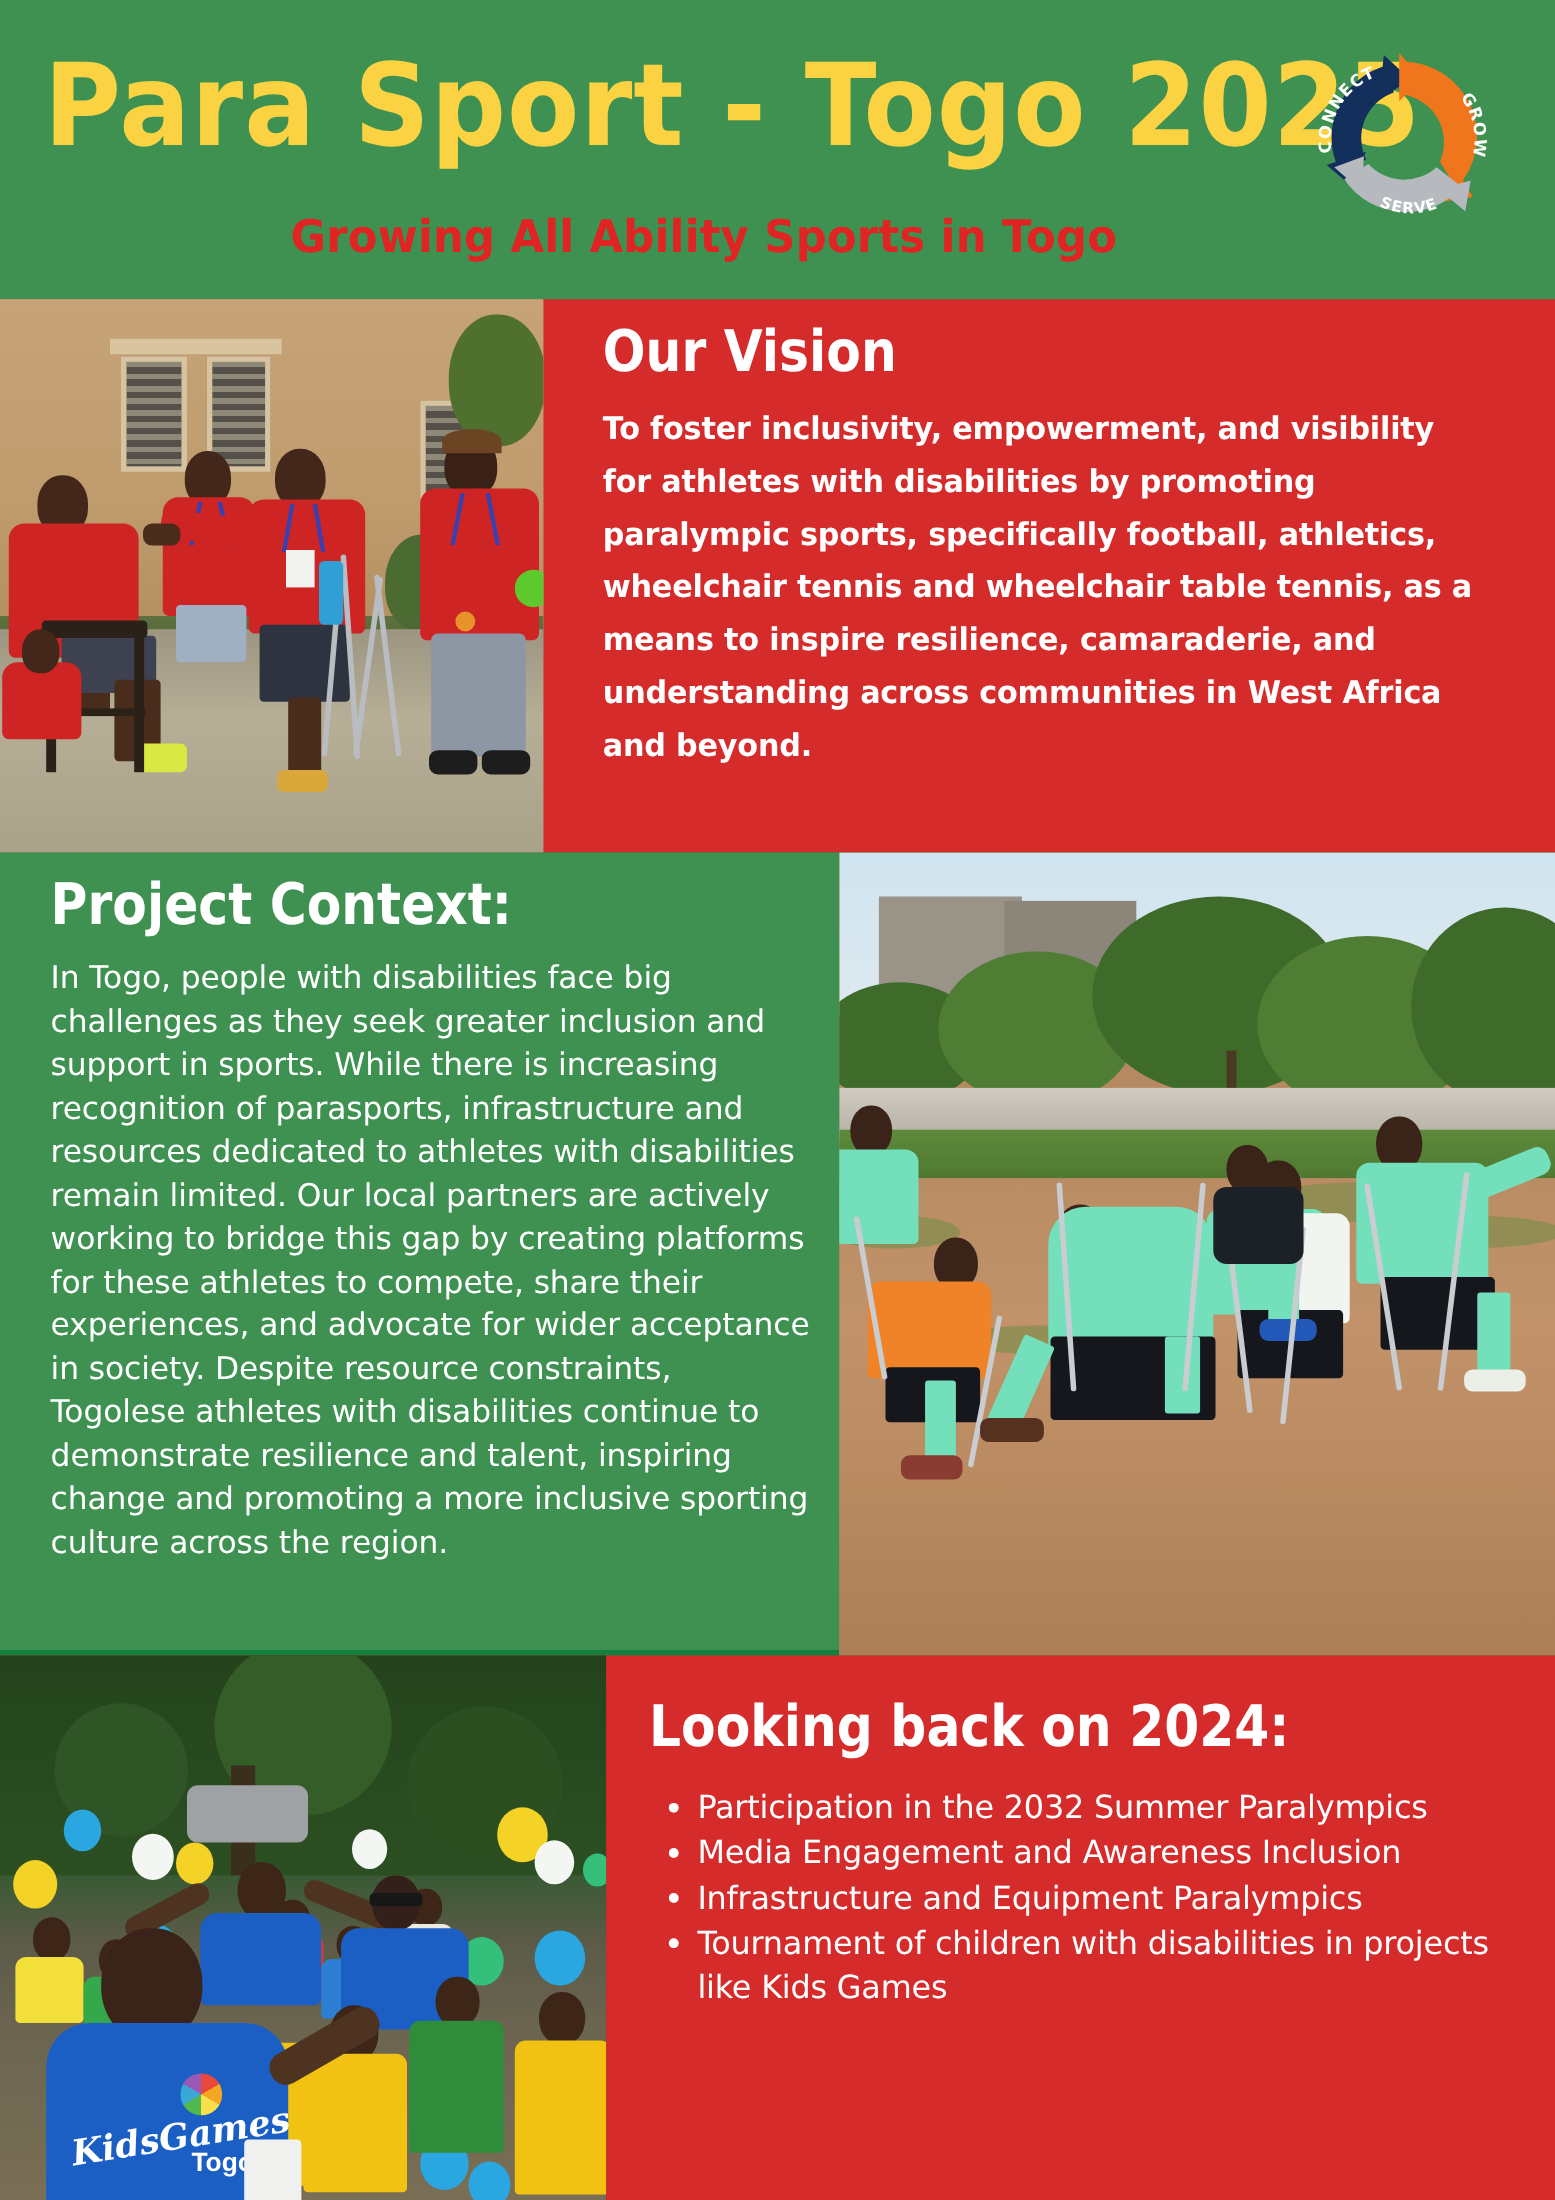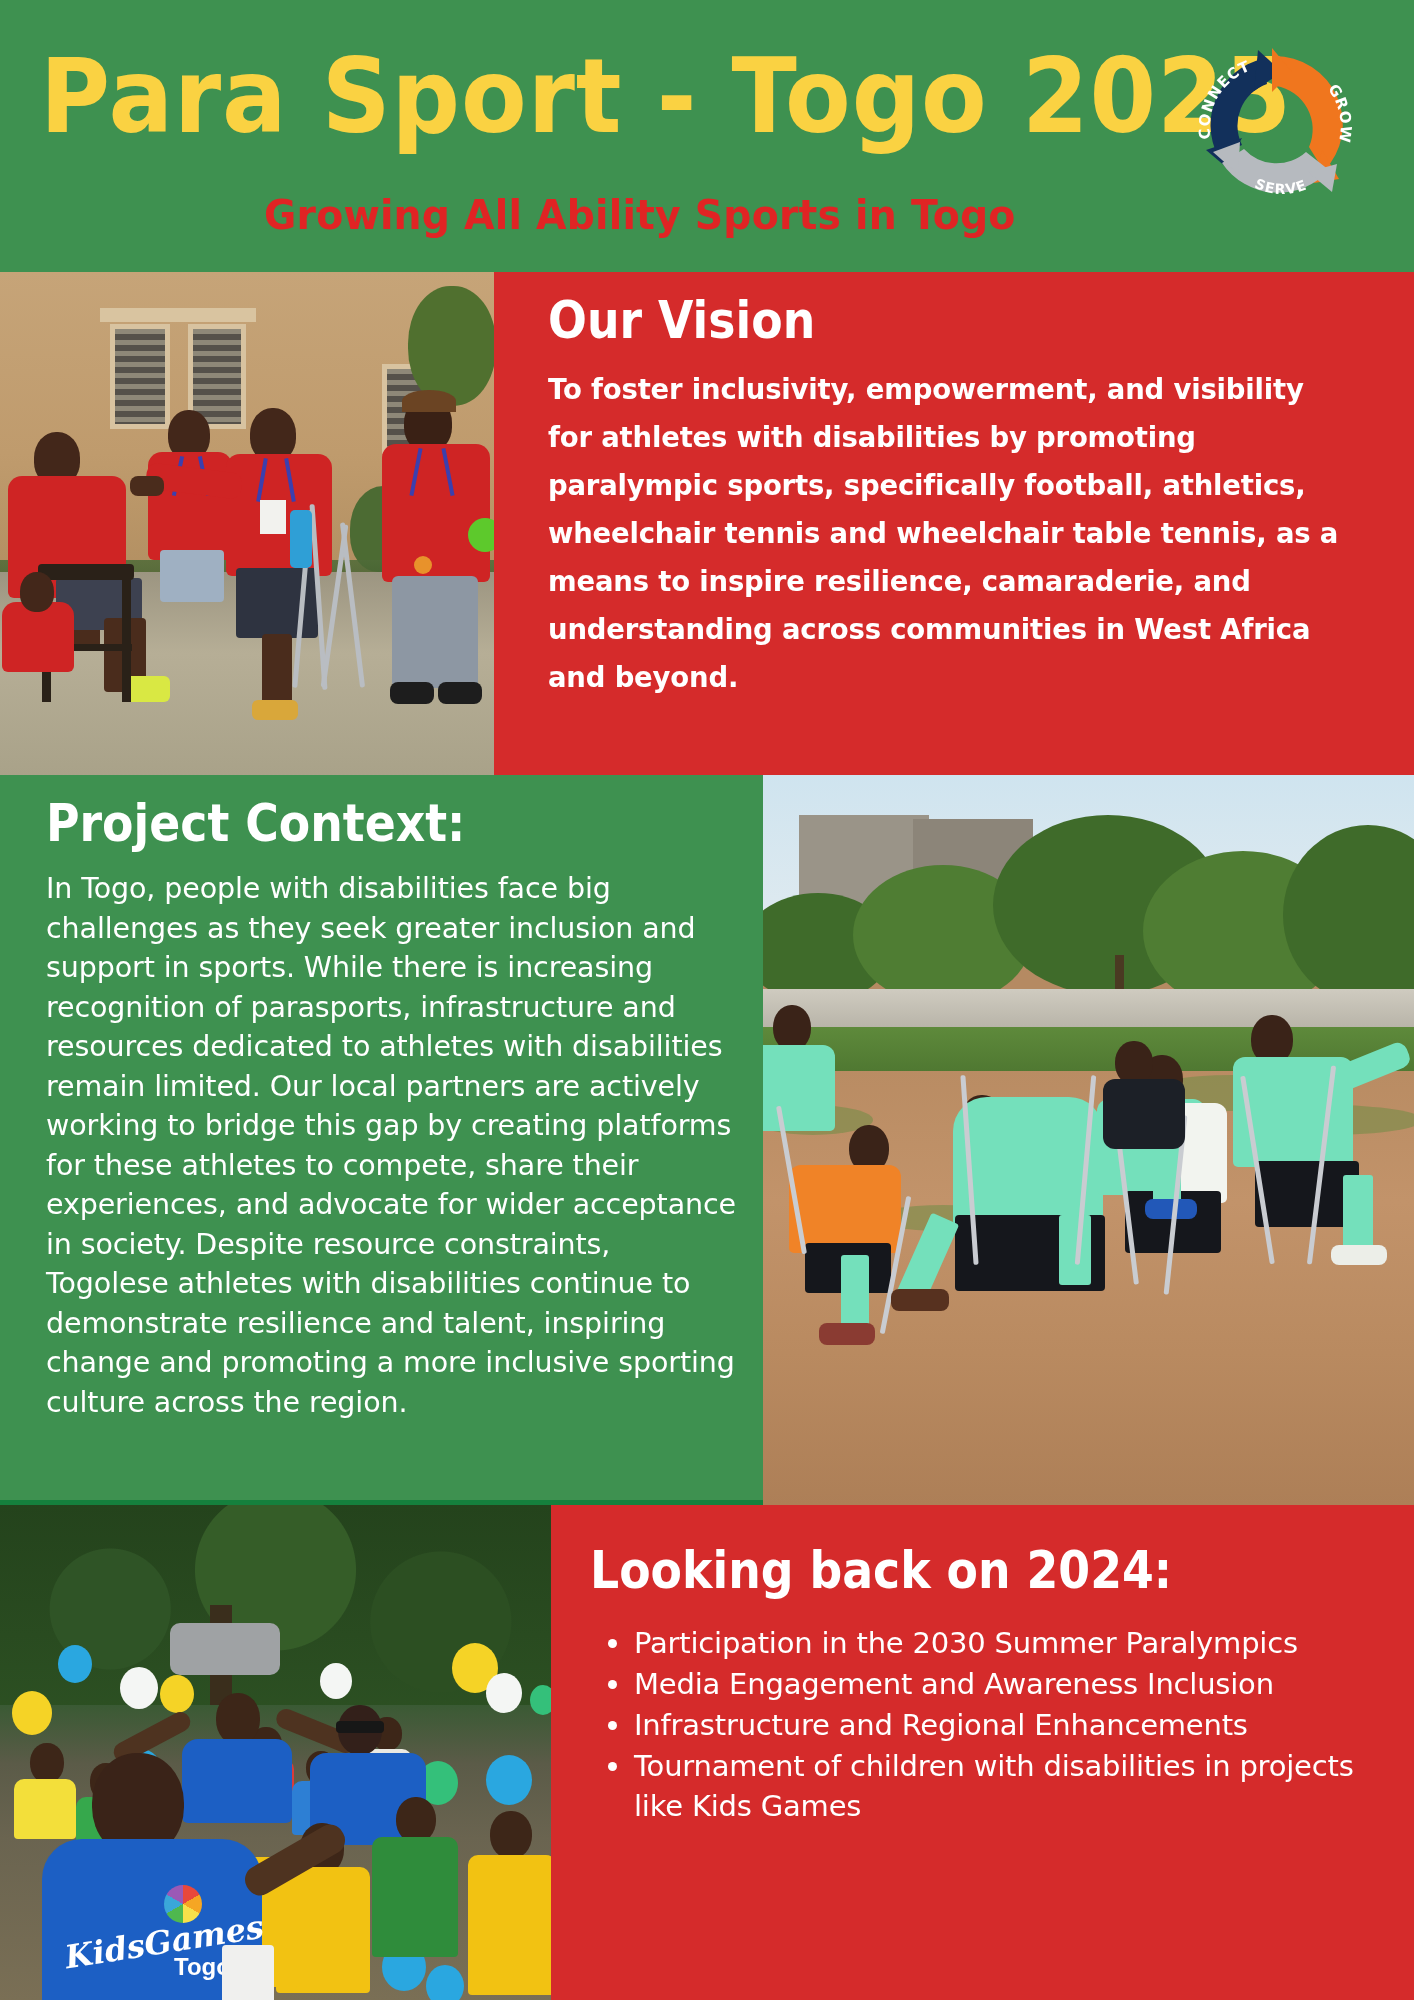--- a/index.html
+++ b/index.html
@@ -516,21 +516,21 @@
         <div class="kg-logo" style="left:130px;top:132px;width:38px;height:38px;"></div>
         <div class="kg-text" style="left:30px;top:170px;font-size:32px;transform:rotate(-9deg);">KidsGames</div>
         <div class="kg-text" style="left:140px;top:200px;font-size:24px;font-style:normal;font-family:'Liberation Sans',sans-serif;">Togo</div>
       </div>
       <div class="ph" style="left:222px;top:440px;width:52px;height:60px;background:#f0f0ee;border-radius:4px;"></div>
     </div>
 
     <div class="back-body">
       <h2 class="hd3">Looking back on 2024:</h2>
       <ul class="back-list">
-        <li>Participation in the 2030 Summer Paralympics</li>
+        <li>Participation in the 2032 Summer Paralympics</li>
         <li>Media Engagement and Awareness Inclusion</li>
-        <li>Infrastructure and Regional Enhancements</li>
+        <li>Infrastructure and Equipment Paralympics</li>
         <li>Tournament of children with disabilities in projects like Kids Games</li>
       </ul>
     </div>
   </div>
 
 </div>
 
 </body></html>

